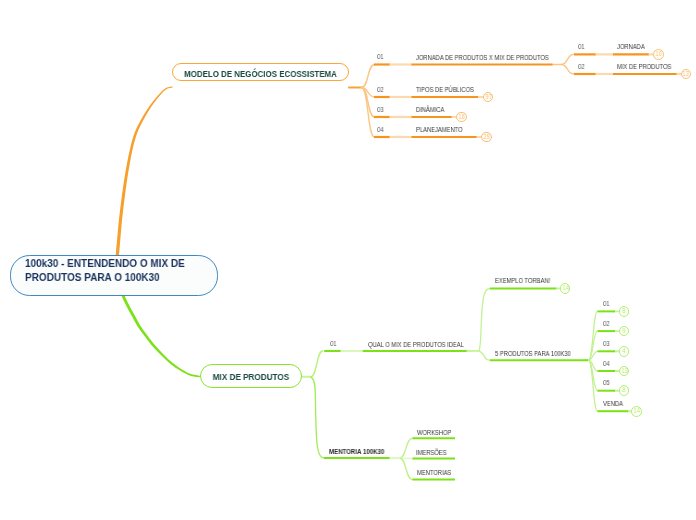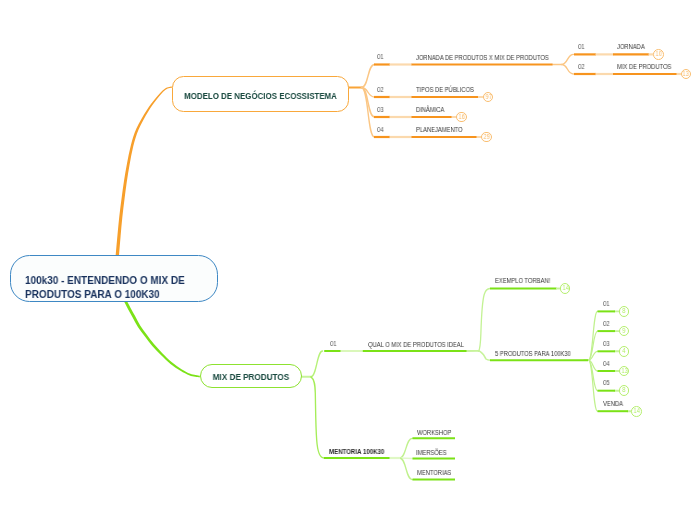--- a/index.html
+++ b/index.html
@@ -5,42 +5,42 @@
 <style>
   html,body{margin:0;padding:0;background:#ffffff;}
   body{width:696px;height:520px;overflow:hidden;
        font-family:"Liberation Sans",sans-serif;
        -webkit-font-smoothing:antialiased;}
   #stage{position:relative;width:696px;height:520px;background:#fff;}
   svg#links{position:absolute;left:0;top:0;width:696px;height:520px;}
 
   
   .root-node{
-    position:absolute;left:10px;top:255.3px;width:208.3px;height:47px;
+    position:absolute;left:10px;top:255.3px;width:208.3px;height:41px;
     box-sizing:border-box;
     border:1.3px solid #3E88C4;border-radius:19.5px;
     background:#FBFDFD;
-    display:flex;align-items:flex-end;
+    display:flex;align-items:flex-start;
     padding-left:14.4px;
   }
   .root-label{
     font-size:10.8px;font-weight:bold;color:#18315C;
     line-height:14.1px;white-space:pre-line;
     transform:scaleX(0.925) translateZ(0);transform-origin:0 50%;will-change:transform;
   }
 
   
   .pill{
     position:absolute;box-sizing:border-box;
     border-radius:22px;background:#FFFFFF;
     display:flex;align-items:center;justify-content:center;
   }
   .pill-label{font-size:9.6px;font-weight:bold;color:#1A4A40;white-space:nowrap;will-change:transform;}
 
-  #pill-modelo{left:172.4px;top:76px;width:177.1px;height:36px;border:1.35px solid #F9A83B;border-radius:11.5px;}
+  #pill-modelo{left:172.4px;top:63px;width:177.1px;height:18px;border:1.35px solid #F9A83B;border-radius:11.5px;}
   #pill-modelo .pill-label{transform:scaleX(0.826) translateZ(0);position:relative;top:1px;}
   #pill-mix{left:199.7px;top:364.1px;width:102px;height:23.7px;border:1.4px solid #8DE230;border-radius:12px;}
   #pill-mix .pill-label{transform:scaleX(0.851) translateZ(0);position:relative;top:0.6px;}
 
   
   .lbl{position:absolute;white-space:nowrap;transform-origin:0 0;will-change:transform;}
   .idx{font-size:6.7px;color:#585858;transform:scaleX(0.89) translateZ(0);}
   .ttl{font-size:6.3px;color:#363636;transform:scaleX(0.92) translateZ(0);}
   .ttl.b{font-weight:bold;color:#2B2B2B;transform:scaleX(0.97) translateZ(0);}
 

